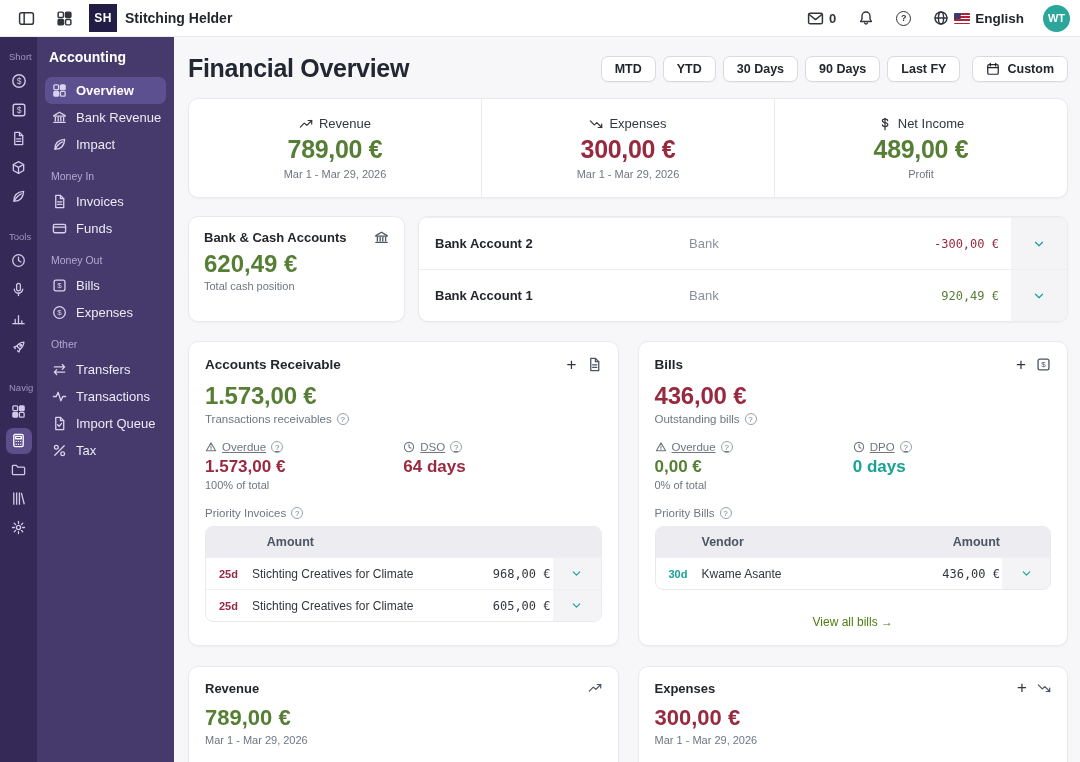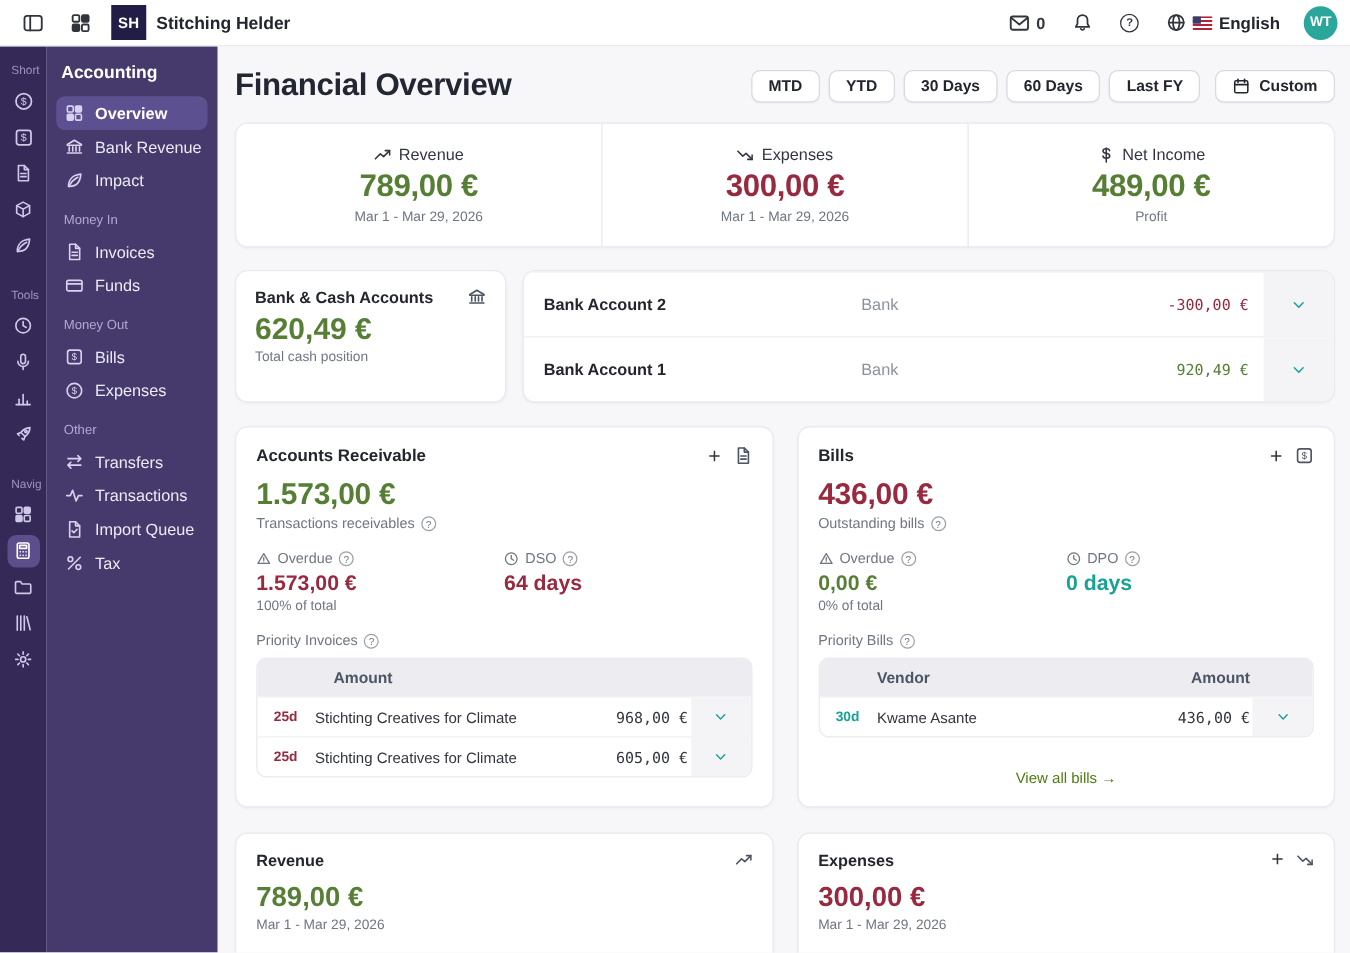--- a/index.html
+++ b/index.html
@@ -77,21 +77,21 @@
   .ah-name { width:270px; padding-left:16px; } .ah-type { flex:1; } .ah-bal { width:130px; text-align:right; } .ah-pad { width:68px; }
 
   
   .row3 { display:flex; gap:19px; margin-bottom:20px; }
   .big-card { flex:1; height:305px; padding:15px 16px; position:relative; }
   .big-value { font-size:24px; font-weight:bold; margin-top:10px; letter-spacing:-.2px; }
   .sub-line { display:flex; align-items:center; gap:5px; font-size:11.5px; color:#6f7681; margin-top:3px; }
   .q { width:12px; height:12px; border:1.1px solid #9aa1ac; border-radius:50%; color:#6f7681; font-size:8px; display:inline-flex; align-items:center; justify-content:center; flex:0 0 auto; cursor:pointer; }
   .metrics { display:flex; margin-top:16px; }
   .metric { width:50%; }
-  .metric-label { display:flex; align-items:flex-start; gap:5px; font-size:11.5px; color:#6f7681; }
+  .metric-label { display:flex; align-items:flex-start; gap:5px; font-size:11.5px; color:#6f7681;text-decoration:underline; }
   .metric-value { font-size:17px; font-weight:bold; margin-top:4px; }
   .metric-sub { font-size:11px; color:#6f7681; margin-top:2px; }
   .prio-label { display:flex; align-items:center; gap:5px; font-size:11.5px; color:#6f7681; margin-top:16px; }
   .ptable { border:1px solid #e9e9ee; border-radius:8px; margin-top:7px; overflow:hidden; }
   .ptable .tbl-head { height:30px; font-size:12.5px; font-weight:600; color:#4b5563; }
   .ph-c1 { padding-left:46px; flex:1; } .ph-c2 { width:110px; text-align:right; padding-right:2px; } .ph-pad { width:48px; }
   .prow { display:flex; align-items:center; height:32px; border-top:1px solid #eef0f2; font-size:12px; }
   .page-chip { width:46px; padding-left:13px; font-size:11px; font-weight:bold; }
   .pname { flex:1; color:#33363f; }
   .pamt { width:110px; text-align:right; font-family:"DejaVu Sans Mono", monospace; font-size:12px; color:#33363f; padding-right:2px; }
@@ -364,21 +364,21 @@
 </div>
 
 <div class="main">
 
   <div class="page-head">
     <div class="page-title">Financial Overview</div>
     <div class="ranges">
       <button class="rbtn">MTD</button>
       <button class="rbtn">YTD</button>
       <button class="rbtn">30 Days</button>
-      <button class="rbtn">60 Days</button>
+      <button class="rbtn">90 Days</button>
       <button class="rbtn">Last FY</button>
       <button class="rbtn custom">
         <svg class="ic" width="14" height="14" viewBox="0 0 16 16">
             <rect x="2" y="3" width="12" height="11" rx="1.5"></rect>
             <line x1="2" y1="6.5" x2="14" y2="6.5"></line>
             <line x1="5" y1="1.5" x2="5" y2="4.5"></line>
             <line x1="11" y1="1.5" x2="11" y2="4.5"></line>
           </svg>
         <span>Custom</span>
       </button>

